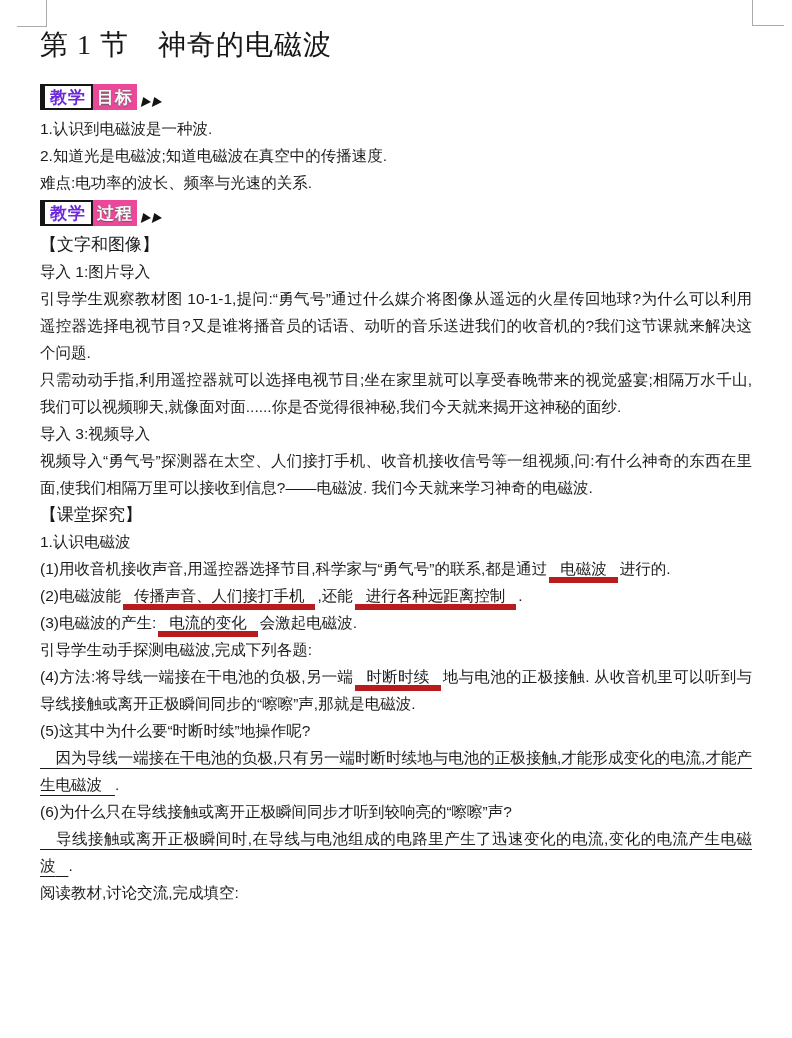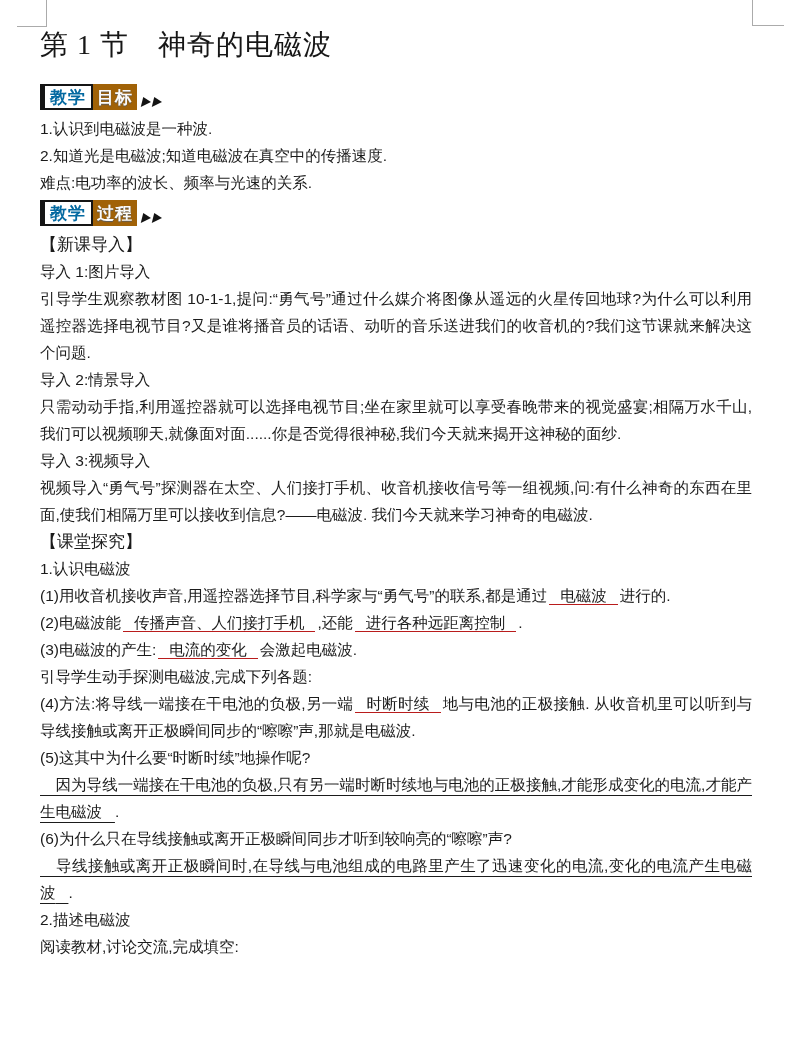--- a/index.html
+++ b/index.html
@@ -35,21 +35,21 @@
   }
   .line {
     font-size:15.5px;
     line-height:27px;
     text-align:justify;
     font-weight:400;
     color:#1b1b1b;
   }
   .heading { font-size:17px; }
   .blank {
-    border-bottom:1px solid #b91c1c;
+    border-bottom:6px solid #b91c1c;
     padding:0 11px;
     margin:0 2px;
     white-space:nowrap;
   }
   .answer .u {
     text-decoration:underline;
     text-underline-offset:5px;
     text-decoration-thickness:1px;
     text-decoration-color:#1b1b1b;
   }
@@ -58,25 +58,25 @@
     height:26px;
     margin:4px 0 5px 0;
   }
   .badge-box {
     display:inline-flex; align-items:center;
     border:2px solid #151515; border-left-width:5px;
     background:#ffffff;
     padding:0 5px;
     font-size:17px; font-weight:bold;
     letter-spacing:1px;
-    color:#0369a1;
+    color:#6d28d9;
   }
   .badge-gray {
     display:inline-flex; align-items:center;
-    background:#a16207;
+    background:#ec4899;
     color:#fbfbfb;
     padding:8px 4px;
     font-size:17px; font-weight:bold;
     letter-spacing:1px;
     text-shadow:0 1px 1px #5a5a5a;
   }
   .arrows {
     display:flex; align-items:flex-end;
     padding-bottom:3px; margin-left:5px; gap:2px;
   }
@@ -109,35 +109,33 @@
         <div class="line">2.知道光是电磁波;知道电磁波在真空中的传播速度.</div>
         <div class="line">难点:电功率的波长、频率与光速的关系.</div>
         <div class="badge-row">
           <span class="badge-box">教学</span>
           <span class="badge-gray">过程</span>
           <span class="arrows">
             <span class="arr"></span>
             <span class="arr"></span>
           </span>
         </div>
-        <div class="line heading">【新课导入】</div>
+        <div class="line heading">【文字和图像】</div>
         <div class="line">导入 1:图片导入</div>
         <div class="line">引导学生观察教材图 10-1-1,提问:“勇气号”通过什么媒介将图像从遥远的火星传回地球?为什么可以利用遥控器选择电视节目?又是谁将播音员的话语、动听的音乐送进我们的收音机的?我们这节课就来解决这个问题.</div>
-        <div class="line">导入 2:情景导入</div>
         <div class="line">只需动动手指,利用遥控器就可以选择电视节目;坐在家里就可以享受春晚带来的视觉盛宴;相隔万水千山,我们可以视频聊天,就像面对面......你是否觉得很神秘,我们今天就来揭开这神秘的面纱.</div>
         <div class="line">导入 3:视频导入</div>
         <div class="line">视频导入“勇气号”探测器在太空、人们接打手机、收音机接收信号等一组视频,问:有什么神奇的东西在里面,使我们相隔万里可以接收到信息?——电磁波. 我们今天就来学习神奇的电磁波.</div>
         <div class="line heading">【课堂探究】</div>
         <div class="line">1.认识电磁波</div>
         <div class="line"><span class="seg">(1)用收音机接收声音,用遥控器选择节目,科学家与“勇气号”的联系,都是通过</span><span class="blank">电磁波</span><span class="seg">进行的.</span></div>
         <div class="line"><span class="seg">(2)电磁波能</span><span class="blank">传播声音、人们接打手机</span><span class="seg">,还能</span><span class="blank">进行各种远距离控制</span><span class="seg">.</span></div>
         <div class="line"><span class="seg">(3)电磁波的产生:</span><span class="blank">电流的变化</span><span class="seg">会激起电磁波.</span></div>
         <div class="line">引导学生动手探测电磁波,完成下列各题:</div>
         <div class="line"><span class="seg">(4)方法:将导线一端接在干电池的负极,另一端</span><span class="blank">时断时续</span><span class="seg">地与电池的正极接触. 从收音机里可以听到与导线接触或离开正极瞬间同步的“嚓嚓”声,那就是电磁波.</span></div>
         <div class="line">(5)这其中为什么要“时断时续”地操作呢?</div>
         <div class="line answer"><span class="u">　因为导线一端接在干电池的负极,只有另一端时断时续地与电池的正极接触,才能形成变化的电流,才能产生电磁波</span><span class="u">&nbsp;&nbsp;&nbsp;</span><span>.</span></div>
         <div class="line">(6)为什么只在导线接触或离开正极瞬间同步才听到较响亮的“嚓嚓”声?</div>
         <div class="line answer"><span class="u">　导线接触或离开正极瞬间时,在导线与电池组成的电路里产生了迅速变化的电流,变化的电流产生电磁波</span><span class="u">&nbsp;&nbsp;&nbsp;</span><span>.</span></div>
-        <div class="line">2.描述电磁波</div>
         <div class="line">阅读教材,讨论交流,完成填空:</div>
       </div>
   </div>
 </div>
 
 </body></html>

